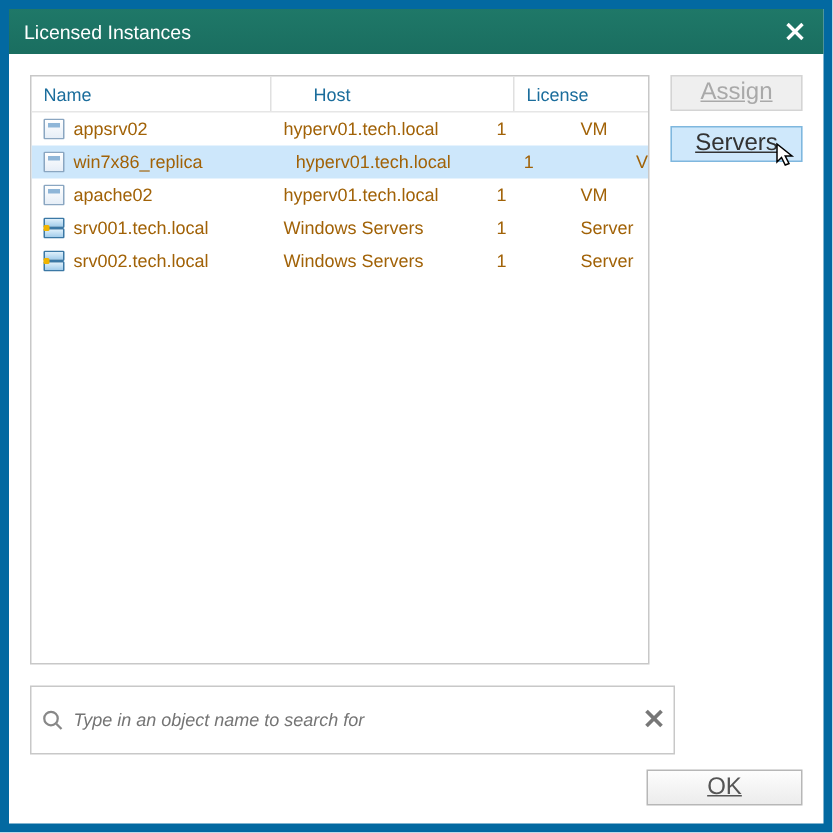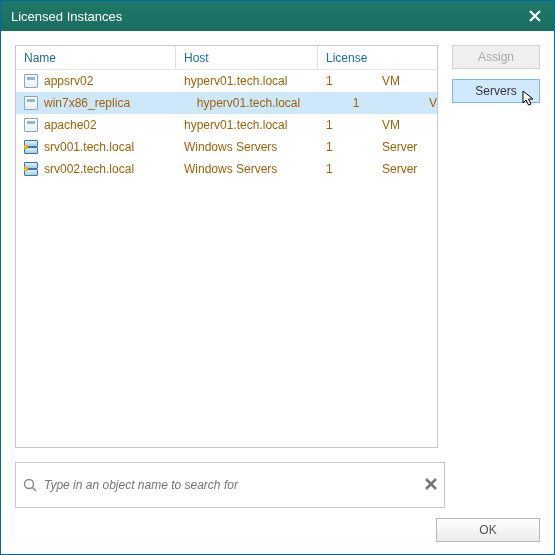--- a/index.html
+++ b/index.html
@@ -1,48 +1,48 @@
 <!DOCTYPE html>
 <html><head>
 <meta charset="utf-8">
 <style>
   * { box-sizing: border-box; }
   html, body { margin:0; padding:0; width:555px; height:555px; font-family: "Segoe UI", Tahoma, sans-serif; font-size:12px; color:#333; }
-  .window { width:555px; height:555px; border:1px solid #0369a1; display:flex; flex-direction:column; background:#fff; }
+  .window { width:555px; height:555px; border:6px solid #0369a1; display:flex; flex-direction:column; background:#fff; }
   .titlebar { height:30px; background:linear-gradient(#1f7868,#1a6e60); color:#fff; display:flex; align-items:center; justify-content:space-between; padding:0 10px; }
   .titlebar .title { font-size:13px; }
   .titlebar .close { width:18px; height:18px; display:flex; align-items:center; justify-content:center; cursor:pointer; }
   .titlebar .close svg { stroke:#fff; }
   .body { flex:1; display:flex; flex-direction:column; padding:14px 14px 12px 14px; }
   .main-row { flex:1; display:flex; gap:14px; }
   .table-frame { flex:1; border:1px solid #c8c8c8; display:flex; flex-direction:column; overflow:hidden; }
   .header-row { display:flex; height:24px; align-items:stretch; border-bottom:1px solid #e6e6e6; }
   .col { display:flex; align-items:center; padding:0 8px; color:#1b6d9c; font-size:12px; white-space:nowrap; }
   .col.sep { border-right:1px solid #e0e0e0; }
   .c-name { width:160px; }
-  .c-host { width:142px; }
+  .c-host { width:142px;margin-left:20px; }
   .c-inst { width:56px; }
   .c-lic  { flex:1; }
   .rows { flex:1; }
   .row { display:flex; height:22px; align-items:center; cursor:default; }
   .row.sel { background:#cde7fb;gap:23px; }
   .cell { padding:0 8px; white-space:nowrap; overflow:hidden; text-overflow:ellipsis; color:#a16207; font-size:12px; }
   .cell.name { width:160px; display:flex; align-items:center; gap:6px; }
   .cell.host { width:142px; }
   .cell.inst { width:56px; }
   .cell.lic  { flex:1; }
   .vmicon { width:14px; height:14px; border:1px solid #8aa6c1; background:linear-gradient(#fff,#e6eef7); border-radius:1px; flex:0 0 auto; position:relative; }
   .vmicon::after { content:""; position:absolute; left:2px; top:2px; right:2px; height:3px; background:#8fb6d8; }
   .srvicon { width:14px; height:14px; flex:0 0 auto; position:relative; }
   .srvicon::before, .srvicon::after { content:""; position:absolute; left:0; right:0; height:5px; border:1px solid #3b78a5; background:linear-gradient(#dff0fb,#a3cdeb); border-radius:1px; }
   .srvicon::before { top:0; }
   .srvicon::after { bottom:0; }
   .srvicon .dot { position:absolute; left:0; top:5px; width:4px; height:4px; background:#f0b400; border-radius:1px; z-index:2; }
   .side { width:88px; display:flex; flex-direction:column; gap:10px; }
-  .btn { height:24px; border:1px solid #b7b7b7; background:linear-gradient(#fdfdfd,#ececec); display:flex; align-items:center; justify-content:center; font-size:12px; color:#555; position:relative; }
+  .btn { height:24px; border:1px solid #b7b7b7; background:linear-gradient(#fdfdfd,#ececec); display:flex; align-items:center; justify-content:center; font-size:16px; color:#555; position:relative;text-decoration:underline; }
   .btn.disabled { color:#a9a9a9; background:#efefef; border-color:#d4d4d4; }
   .btn.active { background:#cfe8fb; border-color:#7fb7de; color:#333; }
   .cursor { position:absolute; right:3px; bottom:-6px; }
   .searchbox { margin-top:14px; height:46px; border:1px solid #c8c8c8; display:flex; align-items:center; padding:0 6px; width:430px; }
   .searchbox svg.search { stroke:#888; }
   .searchbox input { flex:1; border:none; outline:none; font-size:12px; font-style:italic; color:#888; padding:0 6px; background:transparent; }
   .searchbox .clear svg { stroke:#777; }
   .footer { display:flex; justify-content:flex-end; padding-top:10px; }
   .footer .btn { width:104px; }
 </style>

